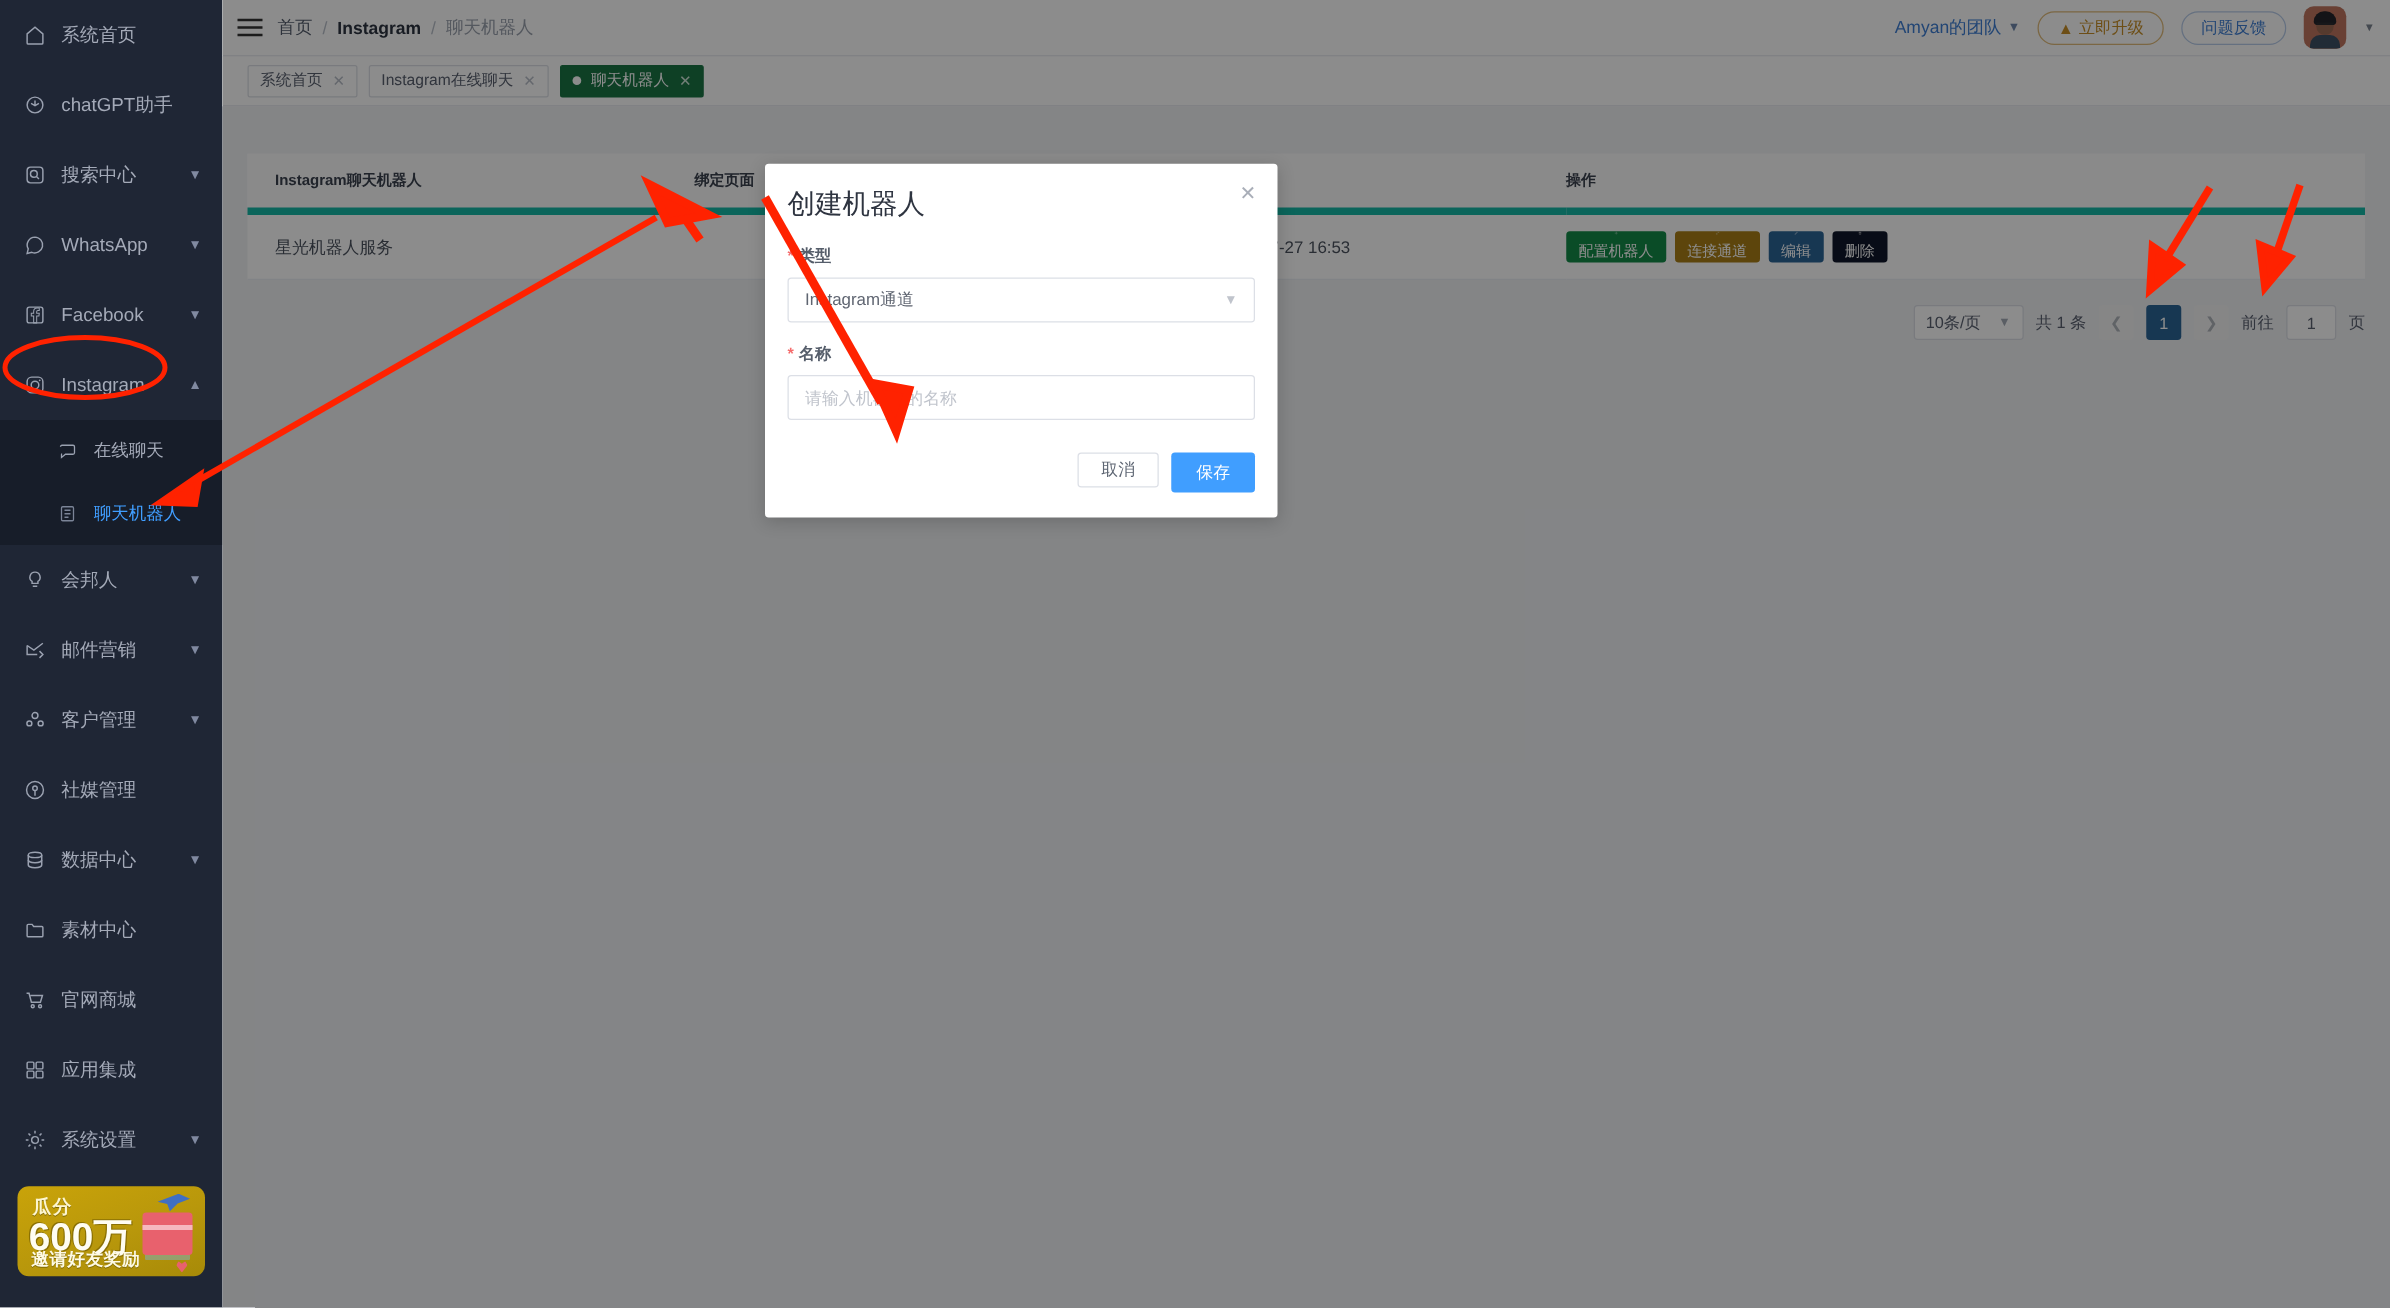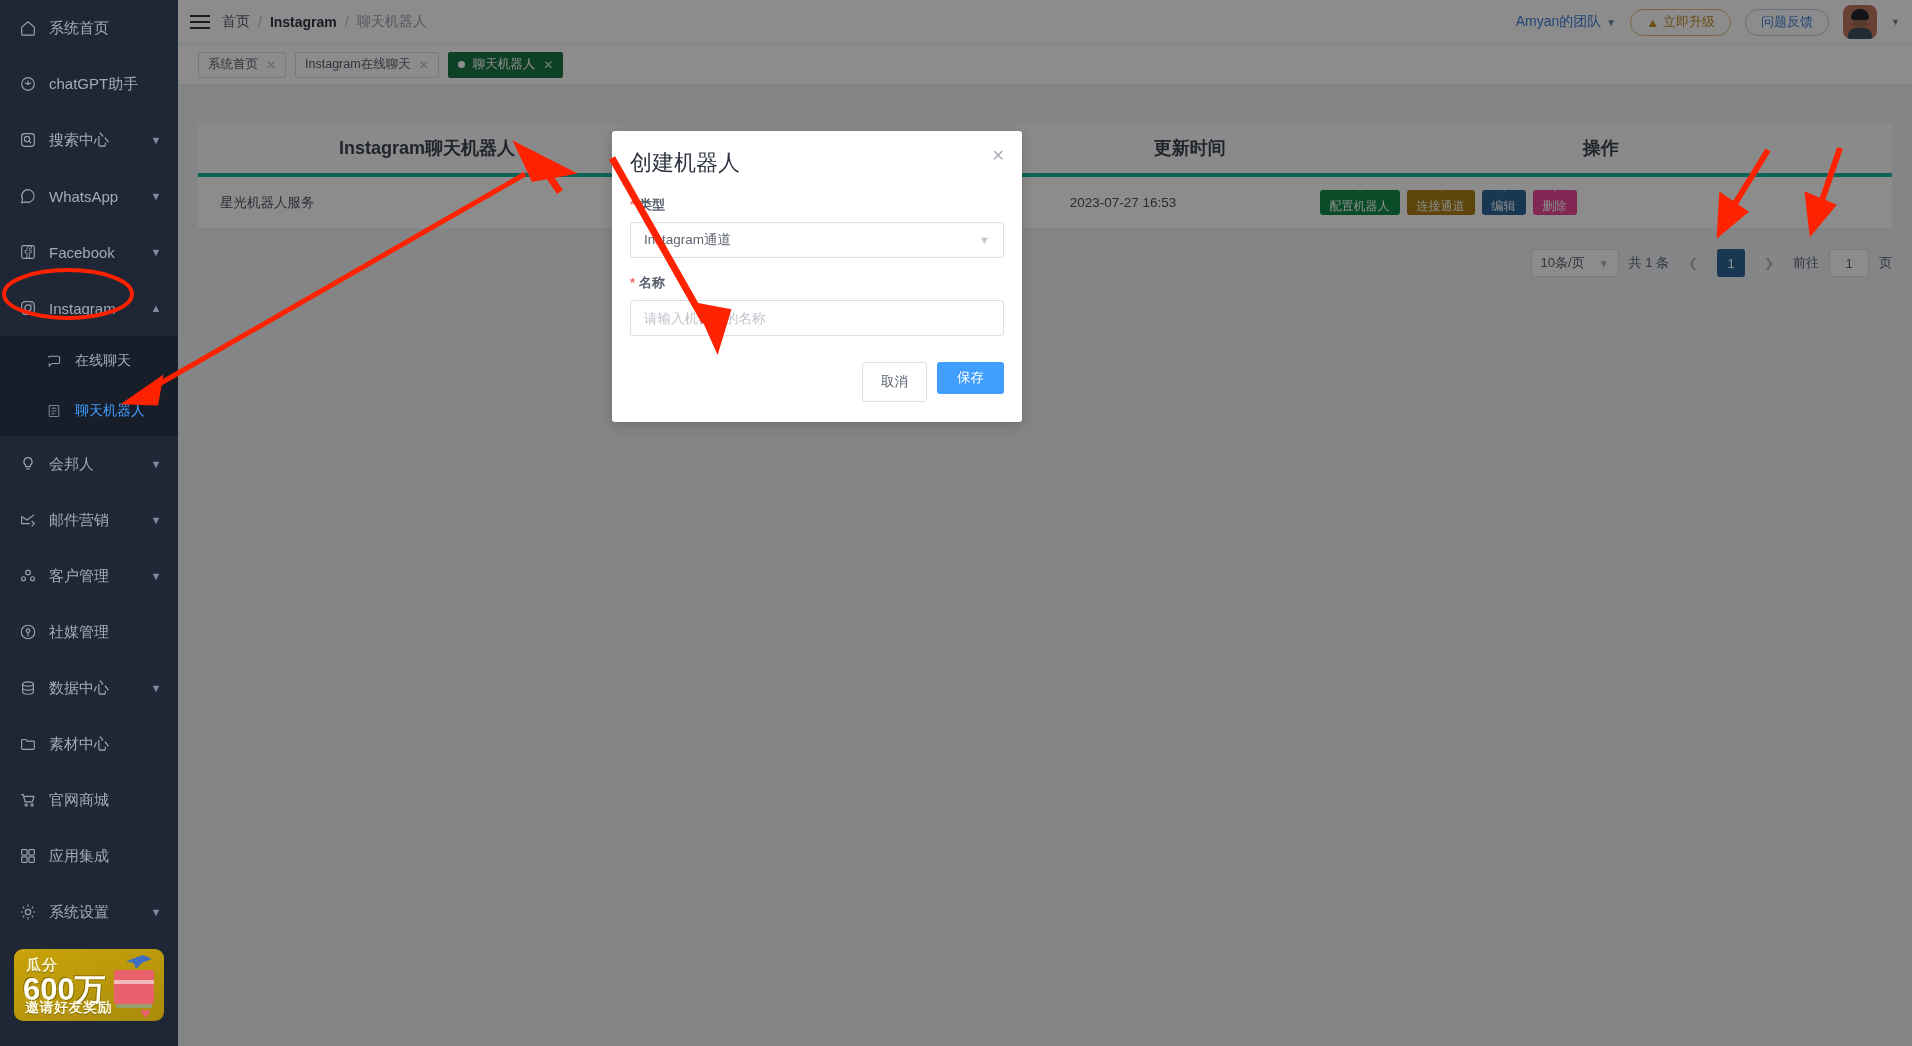--- a/index.html
+++ b/index.html
@@ -140,39 +140,39 @@
   }
   .btn-add {
     height:33px; padding:0 18px; border:none; border-radius:3px;
     background:#3d703a; color:#fff; font-size:13px; cursor:pointer;
     display:flex;align-items:center;gap:6px;
     font-family:"Liberation Sans",sans-serif;
   }
 
   table.grid { width:100%; border-collapse:collapse; background:#fff; margin-top:18px; }
   table.grid th {
-    text-align:center; font-size:18px; color:#3b424f; font-weight:bold;
+    text-align:left; font-size:12px; color:#3b424f; font-weight:bold;
     padding:13px 10px 13px 0; background:#fbfbfc;
-    border-bottom:4px solid #14b8a6;
+    border-bottom:6px solid #14b8a6;
   }
   table.grid th:first-child, table.grid td:first-child { padding-left:22px; }
   table.grid td {
     font-size:13.5px; color:#4c5costume; color:#4c535f;
     padding:13px 10px 13px 0; border-bottom:1px solid #ebeef5;
   }
   .act-wrap { display:flex; gap:7px; }
   .act {
     height:25px; padding:0 10px; border-radius:3px; border:none;
     font-size:12px; color:#fff; display:flex; align-items:center; gap:5px; cursor:pointer;
     font-family:"Liberation Sans",sans-serif; white-space:nowrap;flex-direction:column;
   }
   .act.cfg { background:#138a47; }
   .act.link { background:#a97f16; }
   .act.edit { background:#2a6496; }
-  .act.del { background:#ec4899; }
+  .act.del { background:#0f172a; }
   .act svg{width:12px;height:12px;stroke:#fff;fill:none;stroke-width:1.5;}
 
   .pager { display:flex; align-items:center; justify-content:flex-end; gap:10px; margin-top:20px; font-size:13px; color:#5a6170;}
   .pg-size {
     height:28px; border:1px solid #dcdfe6; border-radius:3px; background:#fff;
     display:flex;align-items:center;gap:14px; padding:0 9px; cursor:pointer; color:#5a6170;
   }
   .pg-size .cv{font-size:10px;color:#a4abb6;}
   .pg-btn {
     width:28px;height:28px; border-radius:3px; background:#f4f4f5;
@@ -209,21 +209,21 @@
     background:#fff; padding:0 13px; font-size:13.5px; color:#5f6571;
     display:flex; align-items:center; outline:none;
     font-family:"Liberation Sans",sans-serif;
   }
   .modal-select { justify-content:space-between; cursor:pointer; }
   .modal-select .cv { color:#c0c4cc; font-size:11px; }
   .modal-input::placeholder { color:#c0c4cc; }
   .field { margin-bottom:16px; }
   .modal-footer { display:flex; justify-content:flex-end; gap:10px; padding:10px 0 20px 0; }
   .btn-cancel {
-    height:40px; padding:0 18px; border:1px solid #dcdfe6; background:#fff;
+    height:28px; padding:0 18px; border:1px solid #dcdfe6; background:#fff;
     border-radius:3px; color:#5e6673; font-size:13.5px; cursor:pointer;
     font-family:"Liberation Sans",sans-serif;
   }
   .btn-save {
     height:32px; padding:0 20px; border:none; background:#409eff;
     border-radius:3px; color:#fff; font-size:13.5px; cursor:pointer;
     font-family:"Liberation Sans",sans-serif;
   }
 
   

